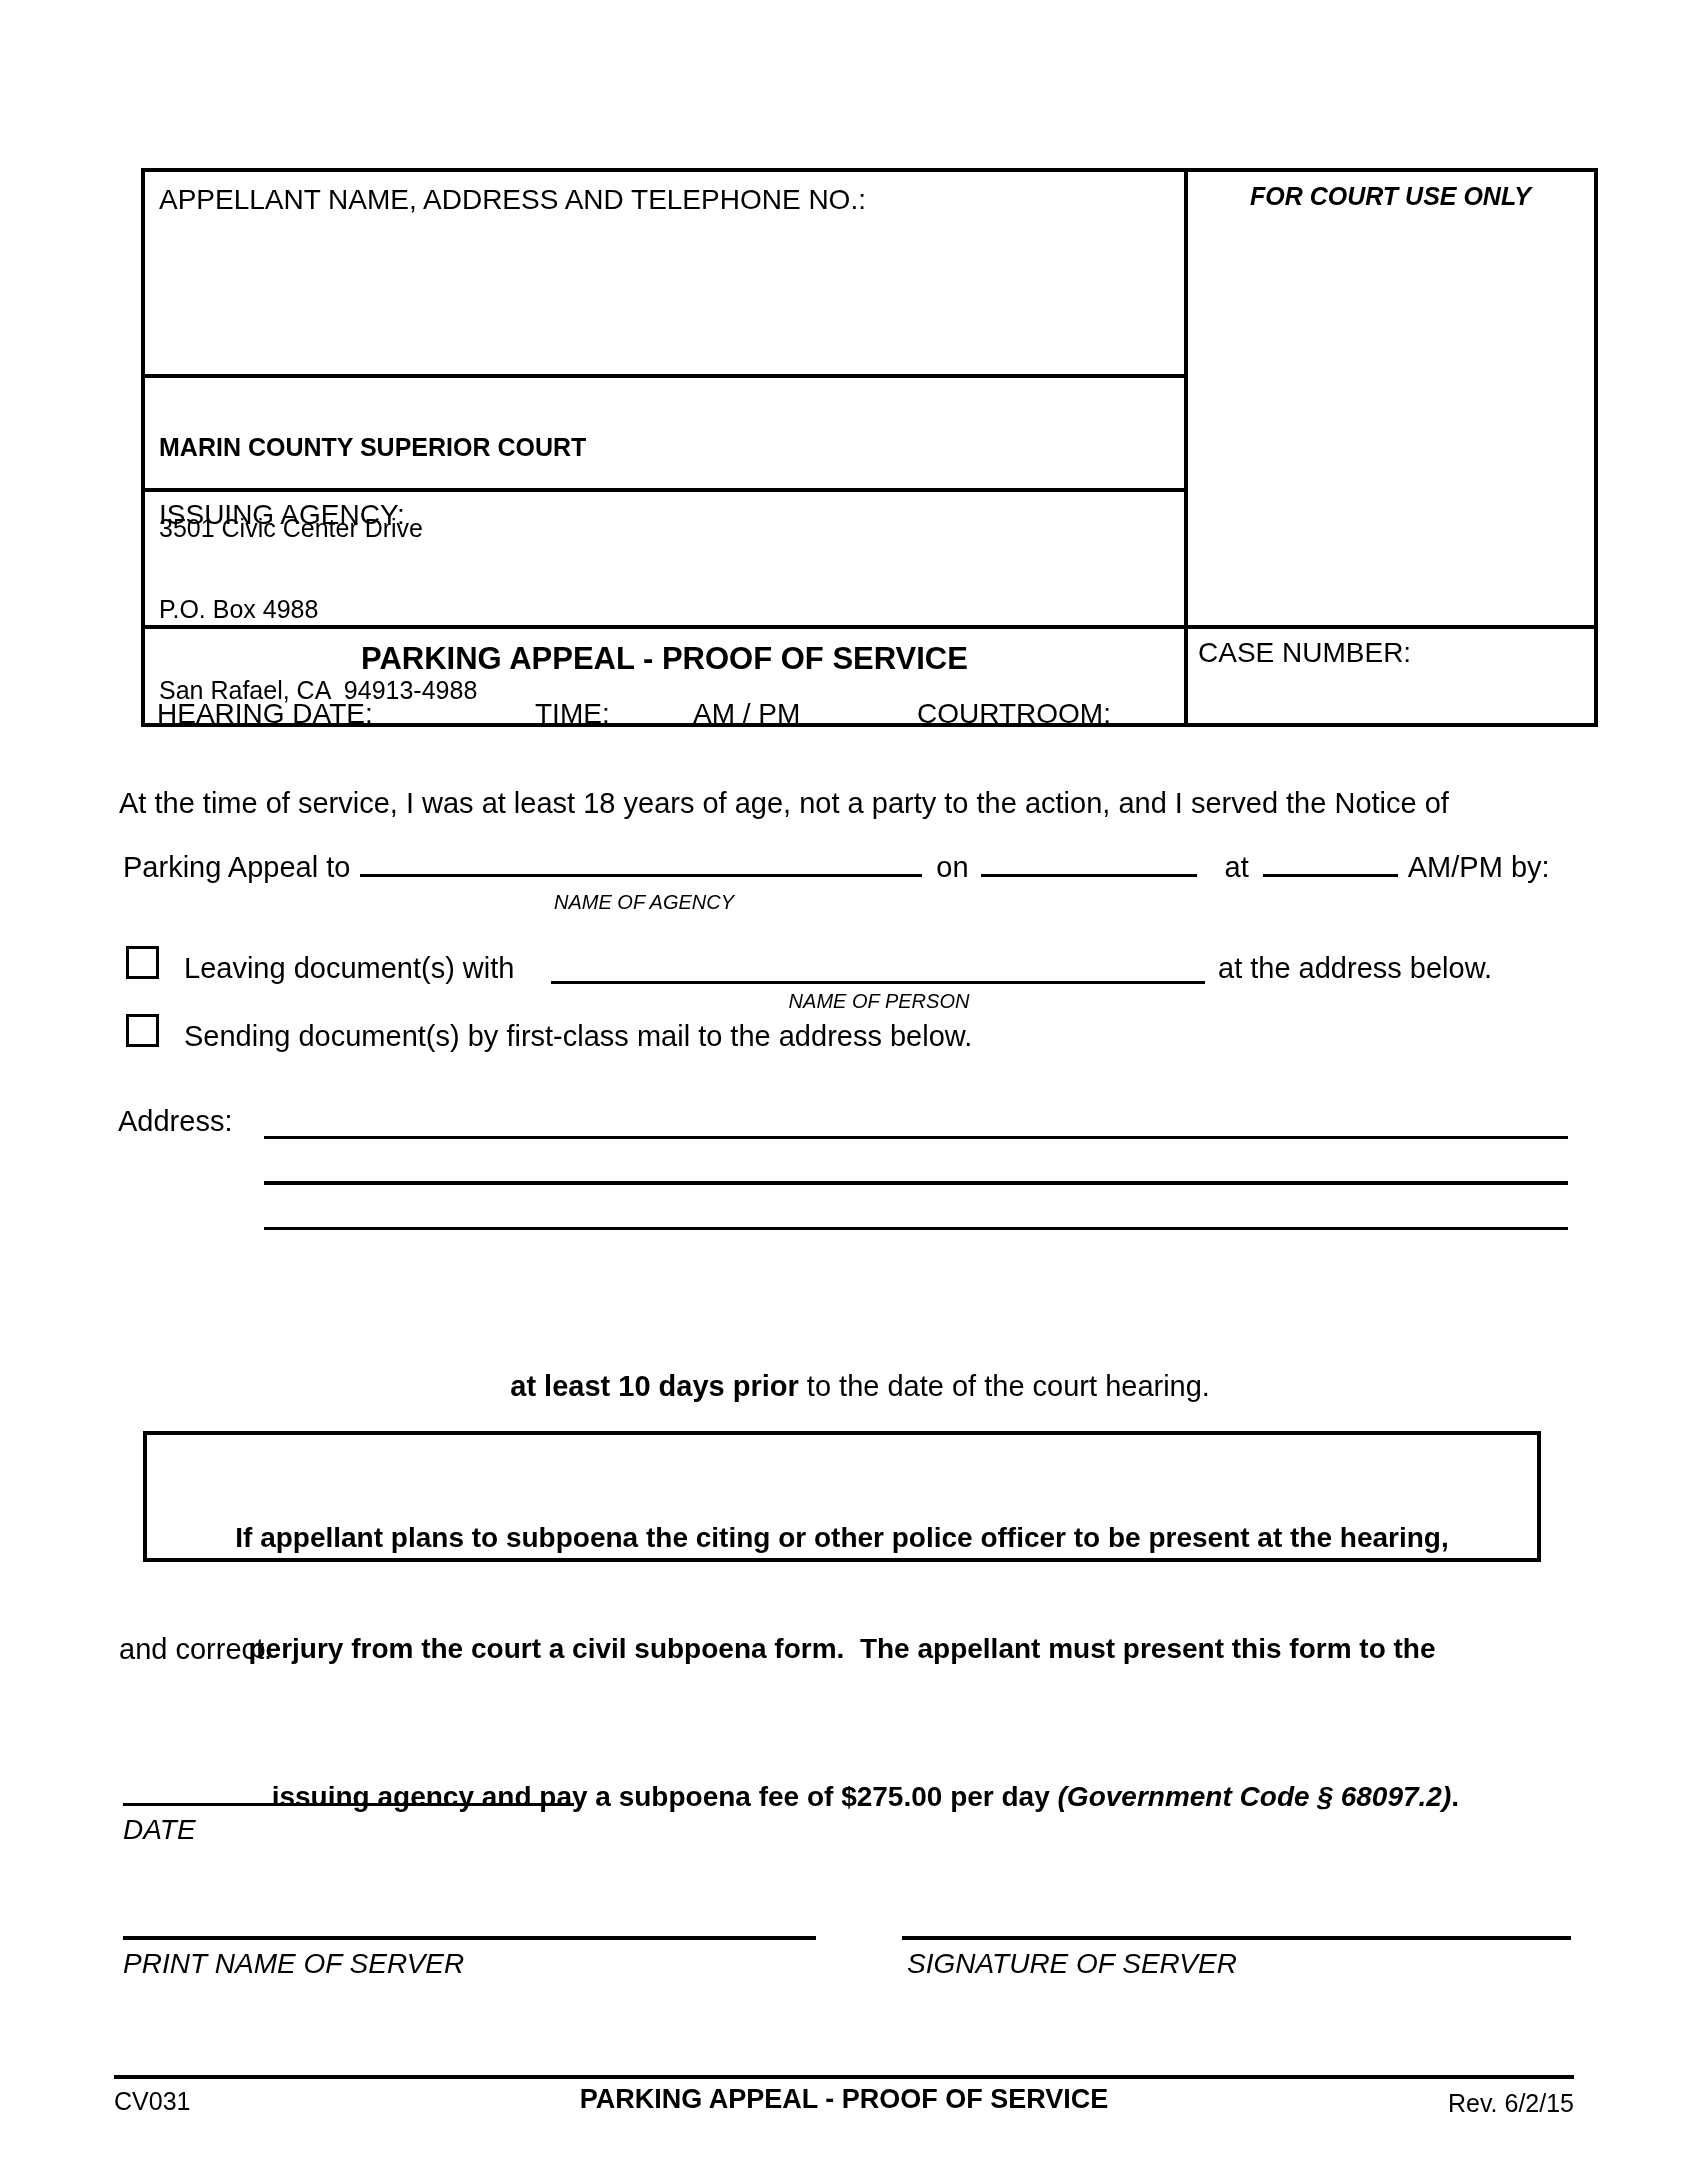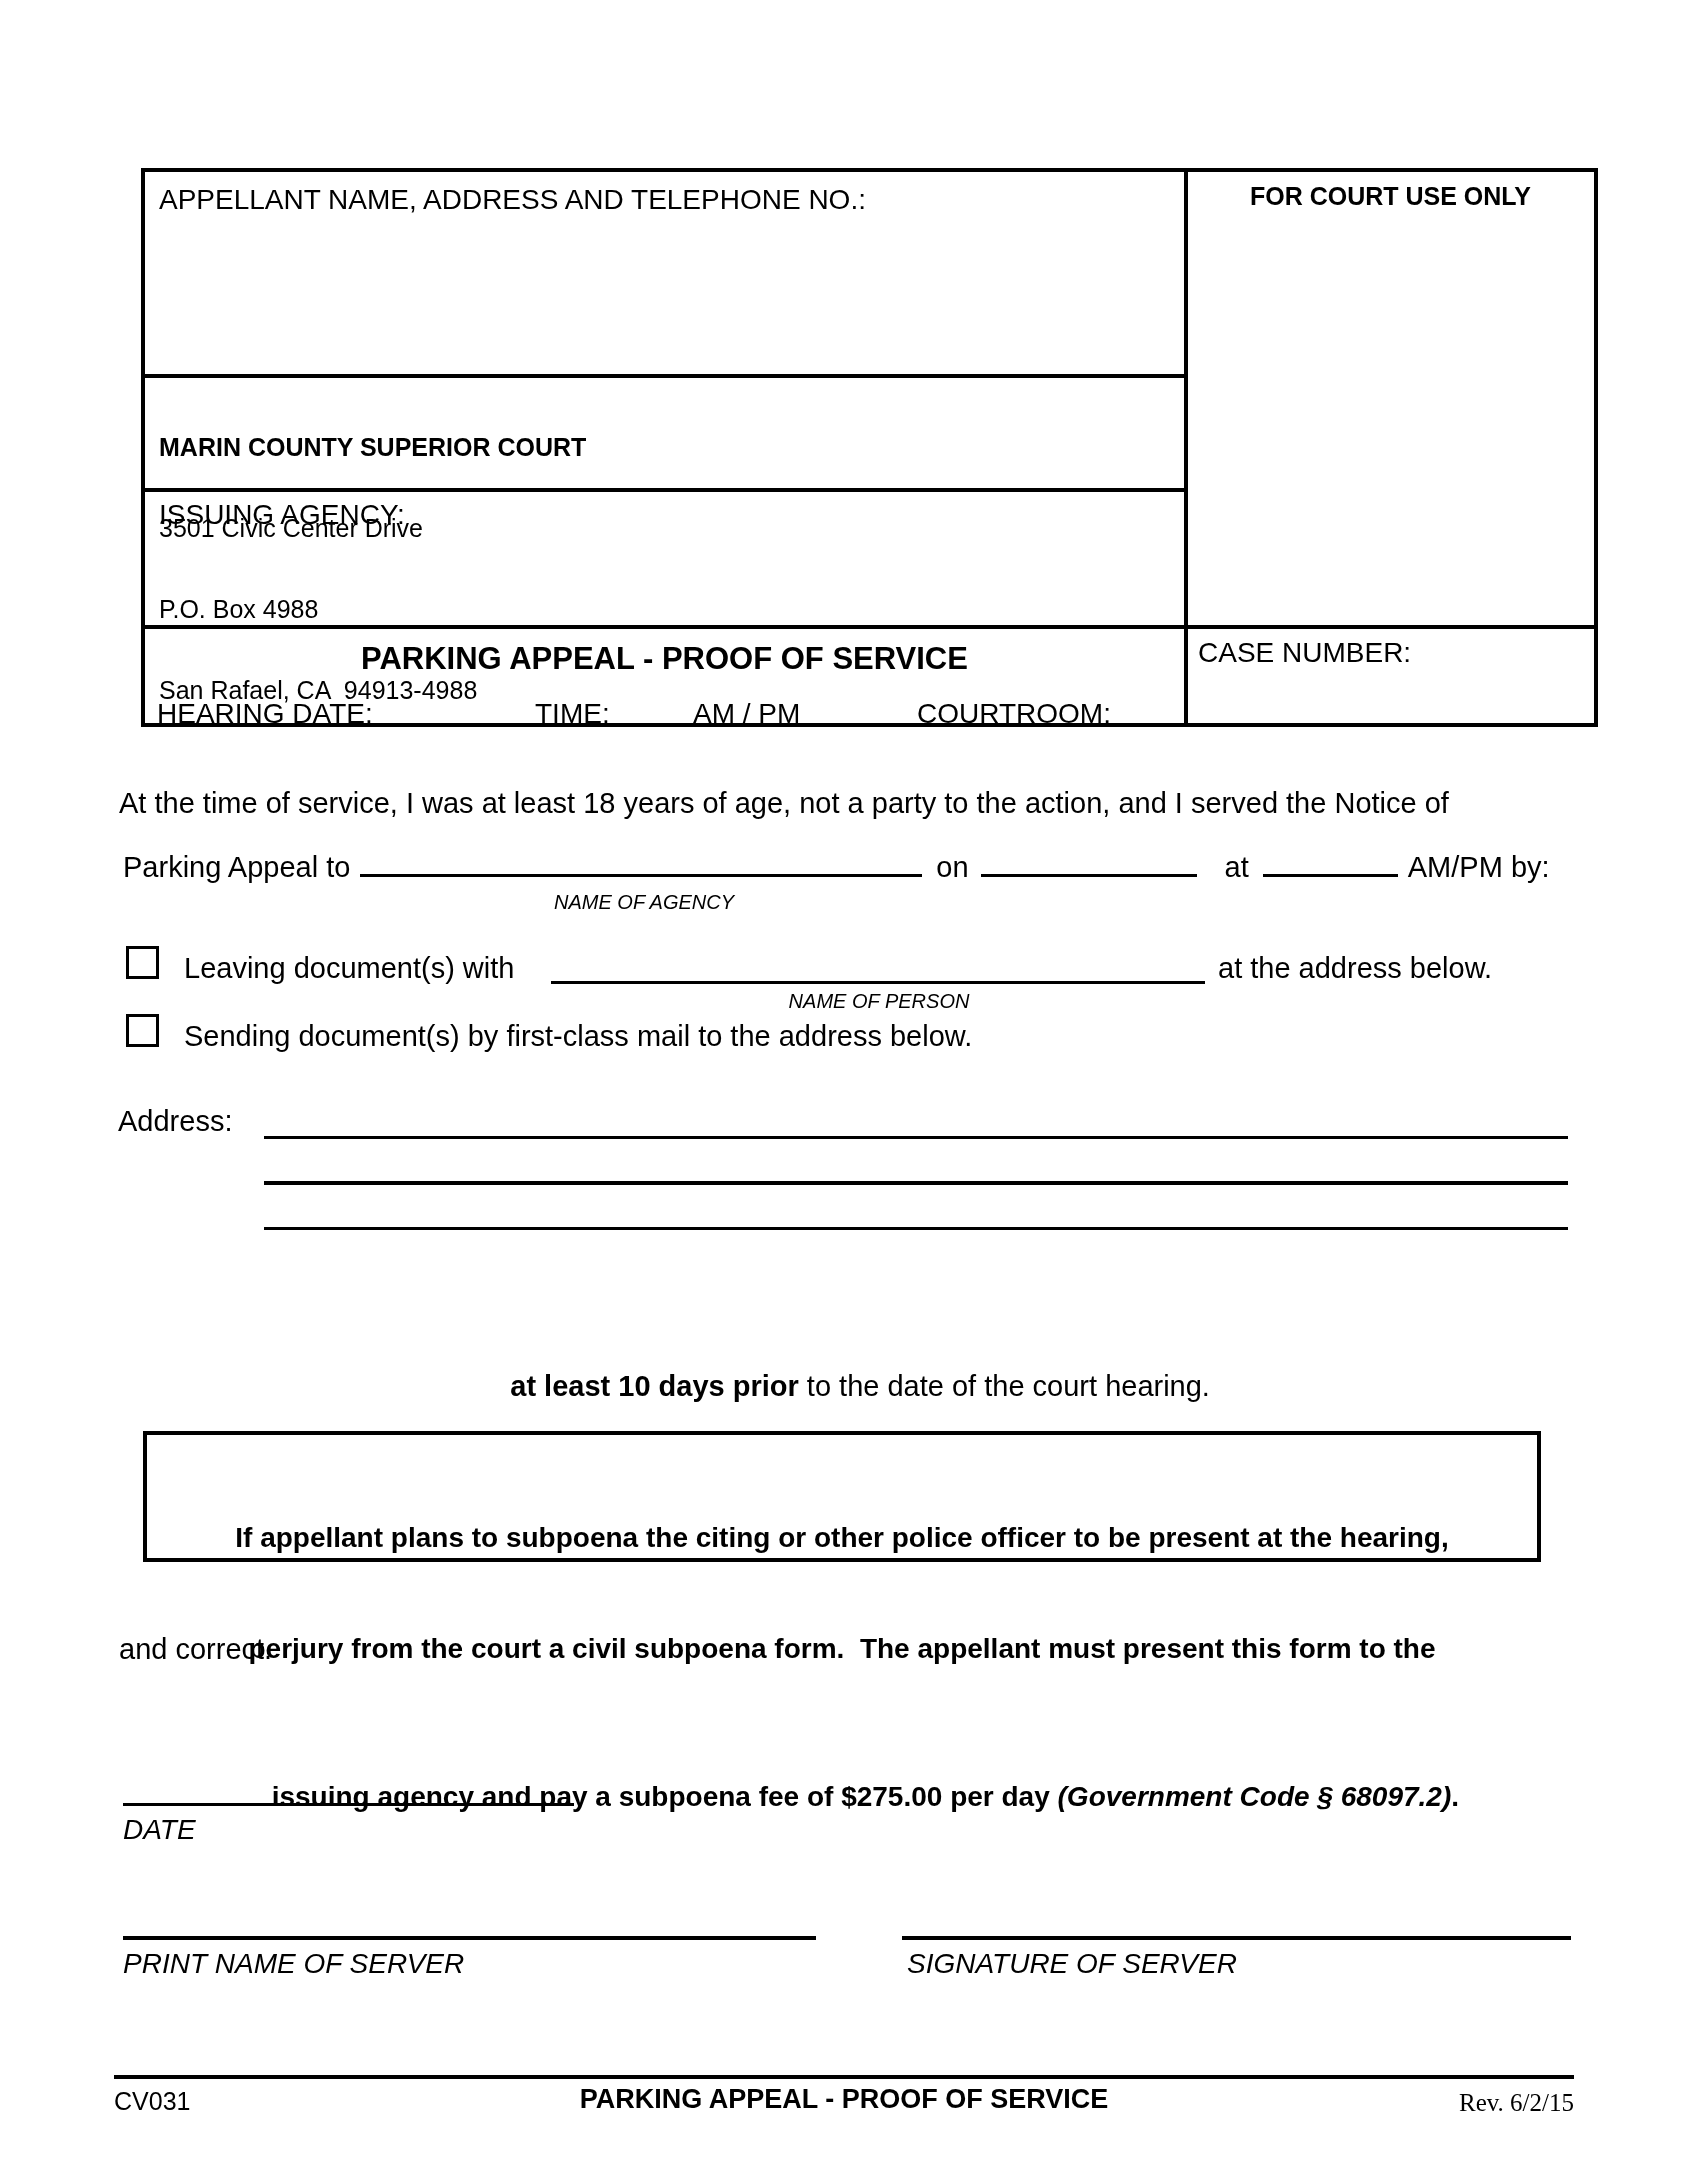--- a/index.html
+++ b/index.html
@@ -30,21 +30,21 @@
     position:absolute;left:114px;top:168px;width:1457px;height:559px;
     border:4px solid #000;box-sizing:border-box;margin-left:27px;
   }
   .hdr .cell-text{position:absolute;white-space:pre;}
   .vdiv{position:absolute;left:1039px;top:0;width:4px;height:551px;background:#000;}
   .hdivA{position:absolute;left:0;top:202px;width:1042px;height:4px;background:#000;}
   .hdivB{position:absolute;left:0;top:316px;width:1042px;height:4px;background:#000;}
   .hdivC{position:absolute;left:0;top:453px;width:1449px;height:4px;background:#000;}
   .court-block{position:absolute;left:14px;top:208px;font-size:25px;line-height:27px;white-space:pre-wrap;}
   .title-row{position:absolute;left:0;top:469px;width:1039px;text-align:center;font-weight:bold;font-size:31px;white-space:pre;}
-  .fcuo{position:absolute;left:1042px;top:10px;width:407px;text-align:center;font-weight:bold;font-size:25px;white-space:pre;}
+  .fcuo{position:absolute;left:1042px;top:10px;width:407px;text-align:center;font-weight:bold;font-style:italic;font-size:25px;white-space:pre;}
   .center-line{position:absolute;left:114px;width:1460px;text-align:center;white-space:pre;}
   .subpoena{
     position:absolute;left:143px;top:1431px;width:1398px;height:131px;
     border:4px solid #000;box-sizing:border-box;
     text-align:center;font-weight:bold;font-size:28px;line-height:37px;
     padding-top:10px;white-space:pre;
   }
 </style>
 </head>
 <body>
@@ -125,16 +125,16 @@
 
   <div class="abs rule" style="left:123px;top:1936px;width:693px;height:4px;"></div>
   <div class="abs i line" style="left:123px;top:1948px;font-size:28px;">PRINT NAME OF SERVER</div>
 
   <div class="abs rule" style="left:902px;top:1936px;width:669px;height:4px;"></div>
   <div class="abs i line" style="left:907px;top:1948px;font-size:28px;">SIGNATURE OF SERVER</div>
 
   <div class="abs rule" style="left:114px;top:2075px;width:1460px;height:4px;"></div>
   <div class="abs line" style="left:114px;top:2087px;font-size:25px;">CV031</div>
   <div class="center-line b" style="top:2084px;font-size:27px;">PARKING APPEAL - PROOF OF SERVICE</div>
-  <div class="abs line" style="left:1376px;top:2089px;width:198px;text-align:right;font-size:25px;font-family:Liberation Serif, serif;">Rev. 6/2/15</div>
+  <div class="abs line" style="left:1376px;top:2089px;width:198px;text-align:right;font-size:25px;">Rev. 6/2/15</div>
 
 </div>
 
 
 </body></html>

